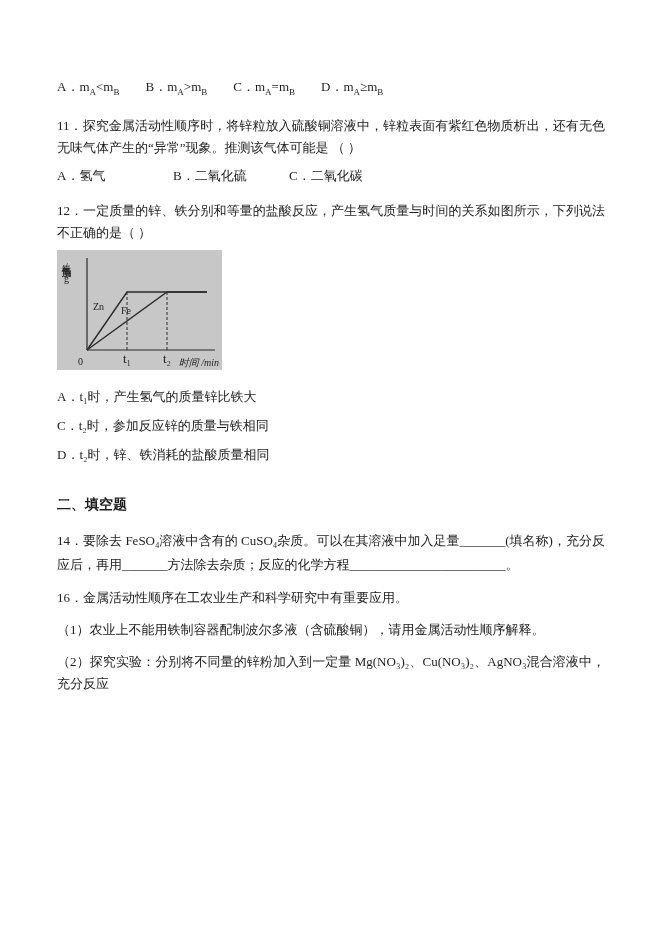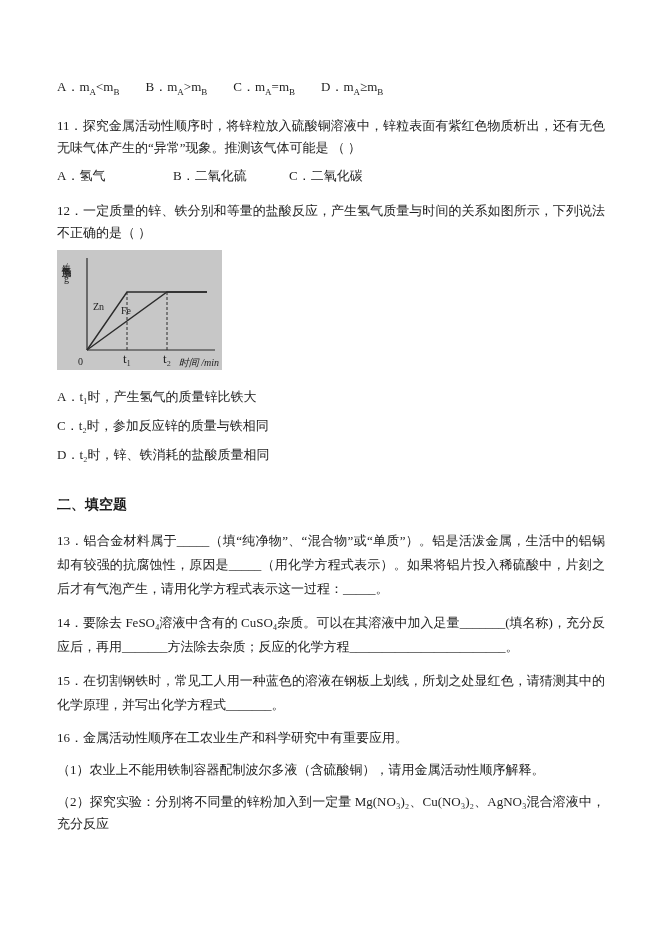--- a/index.html
+++ b/index.html
@@ -81,21 +81,19 @@
     <span class="tick" style="left: 106px;">t₂</span>
     <span class="glabel znlab">Zn</span>
     <span class="glabel felab">Fe</span>
   </div>
 
   <p class="choice">A．t₁时，产生氢气的质量锌比铁大</p>
   <p class="choice">C．t₂时，参加反应锌的质量与铁相同</p>
   <p class="choice">D．t₂时，锌、铁消耗的盐酸质量相同</p>
 
   <h3 class="section">二、填空题</h3>
-  <p class="fillpara">13．铝合金材料属于_____（填“纯净物”、“混合物”或“单质”）。铝是活泼金属，生活中的铝锅却有较强的抗腐蚀性，原因是_____（用化学方程式表示）。如果将铝片投入稀硫酸中，片刻之后才有气泡产生，请用化学方程式表示这一过程：_____。</p>
   <p class="fillpara">14．要除去 FeSO₄溶液中含有的 CuSO₄杂质。可以在其溶液中加入足量_______(填名称)，充分反应后，再用_______方法除去杂质；反应的化学方程________________________。</p>
-  <p class="fillpara">15．在切割钢铁时，常见工人用一种蓝色的溶液在钢板上划线，所划之处显红色，请猜测其中的化学原理，并写出化学方程式_______。</p>
 
   <p class="para">16．金属活动性顺序在工农业生产和科学研究中有重要应用。</p>
   <p class="para">（1）农业上不能用铁制容器配制波尔多液（含硫酸铜），请用金属活动性顺序解释。</p>
   <p class="para">（2）探究实验：分别将不同量的锌粉加入到一定量 Mg(NO₃)₂、Cu(NO₃)₂、AgNO₃混合溶液中，充分反应</p>
 
 </div>
 
 </body></html>

